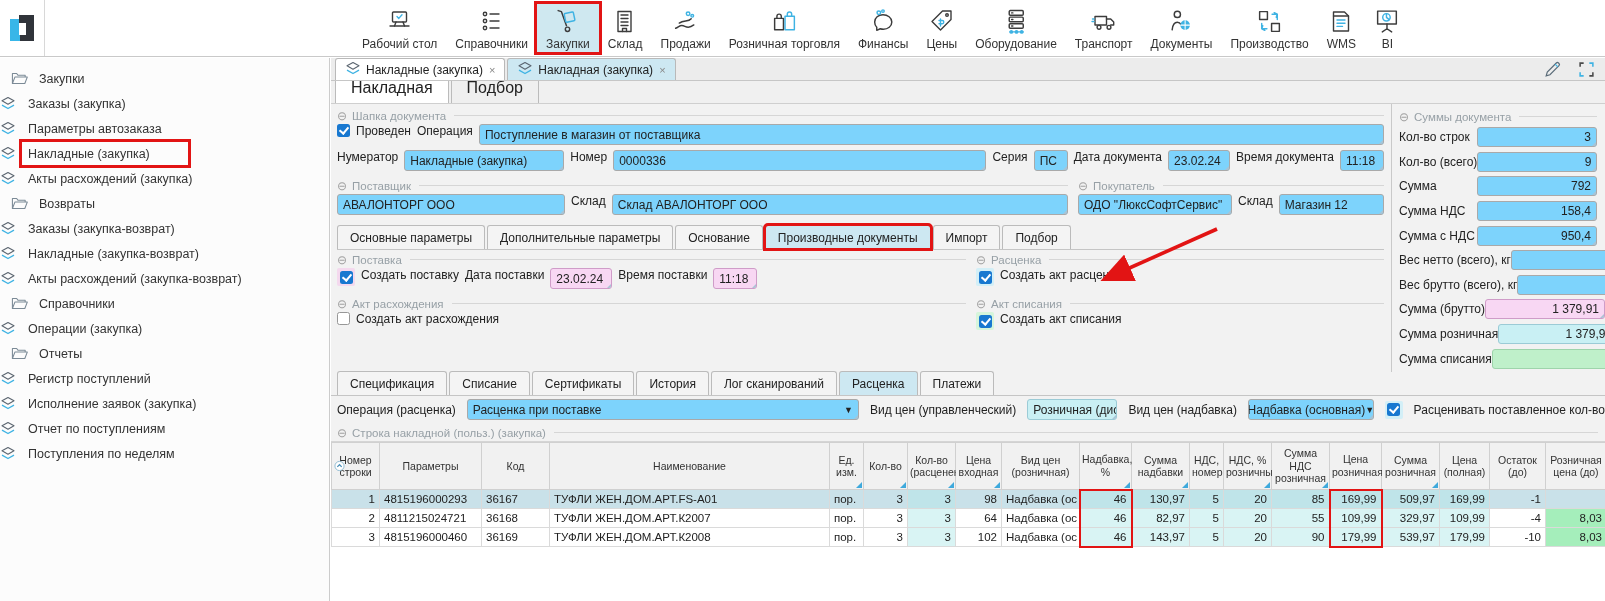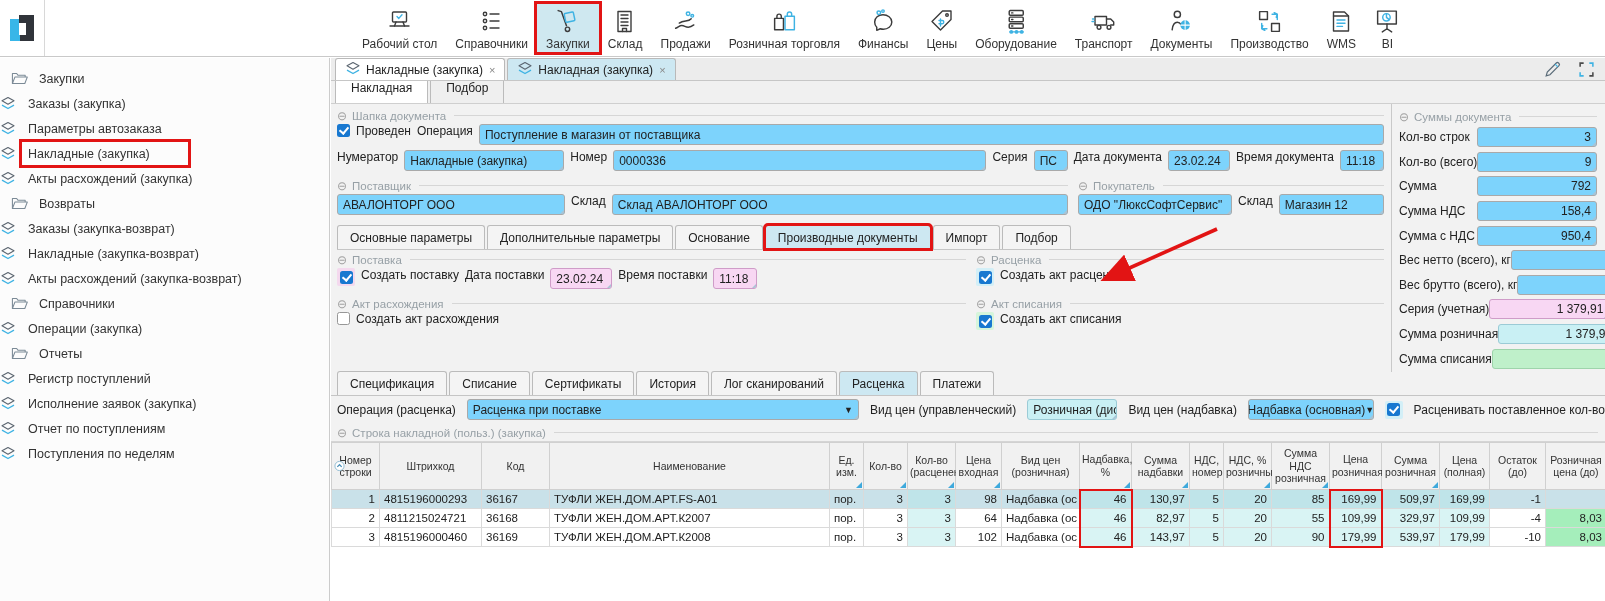--- a/index.html
+++ b/index.html
@@ -39,21 +39,21 @@
              border:1px solid #b9b9b9; border-bottom:none; border-radius:3px 3px 0 0;
              background:#fff; font-size:12px; margin-right:2px; cursor:pointer; }
   .doc-tab.active { background:#cde8f2; }
   .doc-tab .x { color:#888; font-size:11px; margin-left:1px; }
   .header-icons { position:absolute; right:10px; top:2px; display:flex; gap:16px; align-items:center; }
 
   .sub-tabbar { height:23px; background:#f0f0f0; border-bottom:1px solid #cfcfcf; display:flex;
                 align-items:flex-end; padding-left:4px; flex:0 0 auto; }
   .sub-tab { height:22px; padding:15px 15px; display:flex; align-items:center; border:1px solid #bbb;
              border-bottom:none; border-radius:3px 3px 0 0; background:#efefef; margin-right:2px;
-             font-size:12px; cursor:pointer; }
+             font-size:16px; cursor:pointer; }
   .sub-tab.active { background:#fff; }
 
   .upper { display:flex; height:268px; flex:0 0 auto; overflow:hidden; }
   .form-left { flex:1; padding:2px 7px 0 6px; min-width:0; }
   .sums { width:214px; border-left:1px solid #c9c9c9; padding:3px 8px 0 7px; flex:0 0 auto; }
 
   .group-hd { display:flex; align-items:center; gap:5px; color:#97a0a6; font-size:11.5px;
               height:17px; margin-top:1px; white-space:nowrap; }
   .group-hd::after { content:''; flex:1; border-top:1px solid #d6d6d6; margin-left:3px; }
   .group-hd .minus { color:#a3a3a3; font-size:12px; line-height:1; }
@@ -632,21 +632,21 @@
           </div>
           <div class="sum-row">
             <span class="sum-lbl">Вес нетто (всего), кг</span>
             <span class="inp sum-val">9</span>
           </div>
           <div class="sum-row">
             <span class="sum-lbl">Вес брутто (всего), кг</span>
             <span class="inp sum-val">0,9</span>
           </div>
           <div class="sum-row">
-            <span class="sum-lbl">Серия (учетная)</span>
+            <span class="sum-lbl">Сумма (брутто)</span>
             <span class="inp sum-val pinkv">1 379,91</span>
           </div>
           <div class="sum-row">
             <span class="sum-lbl">Сумма розничная</span>
             <span class="inp sum-val cyanv">1 379,91</span>
           </div>
           <div class="sum-row">
             <span class="sum-lbl">Сумма списания</span>
             <span class="inp sum-val greenv"></span>
           </div>
@@ -712,21 +712,21 @@
           <col style="width: 50px;">
           <col style="width: 56px;">
           <col style="width: 61px;">
         </colgroup>
       <thead>
           <tr>
             <th><svg class="sort-ic" width="11" height="11" viewBox="0 0 12 12">
                 <circle cx="6" cy="6" r="5" fill="#fff" stroke="#8ab8d0"></circle>
                 <path d="M3.6 7L6 4.6 8.4 7" stroke="#4a90b8" fill="none" stroke-width="1.3"></path>
               </svg>Номер строки</th>
-            <th>Штрихкод</th>
+            <th>Параметры</th>
             <th>Код</th>
             <th>Наименование</th>
             <th class="sortable">Ед. изм.</th>
             <th class="sortable">Кол-во</th>
             <th class="sortable">Кол-во (расценено)</th>
             <th class="sortable">Цена входная</th>
             <th>Вид цен (розничная)</th>
             <th class="sortable">Надбавка, %</th>
             <th class="sortable">Сумма надбавки</th>
             <th>НДС, номер</th>

